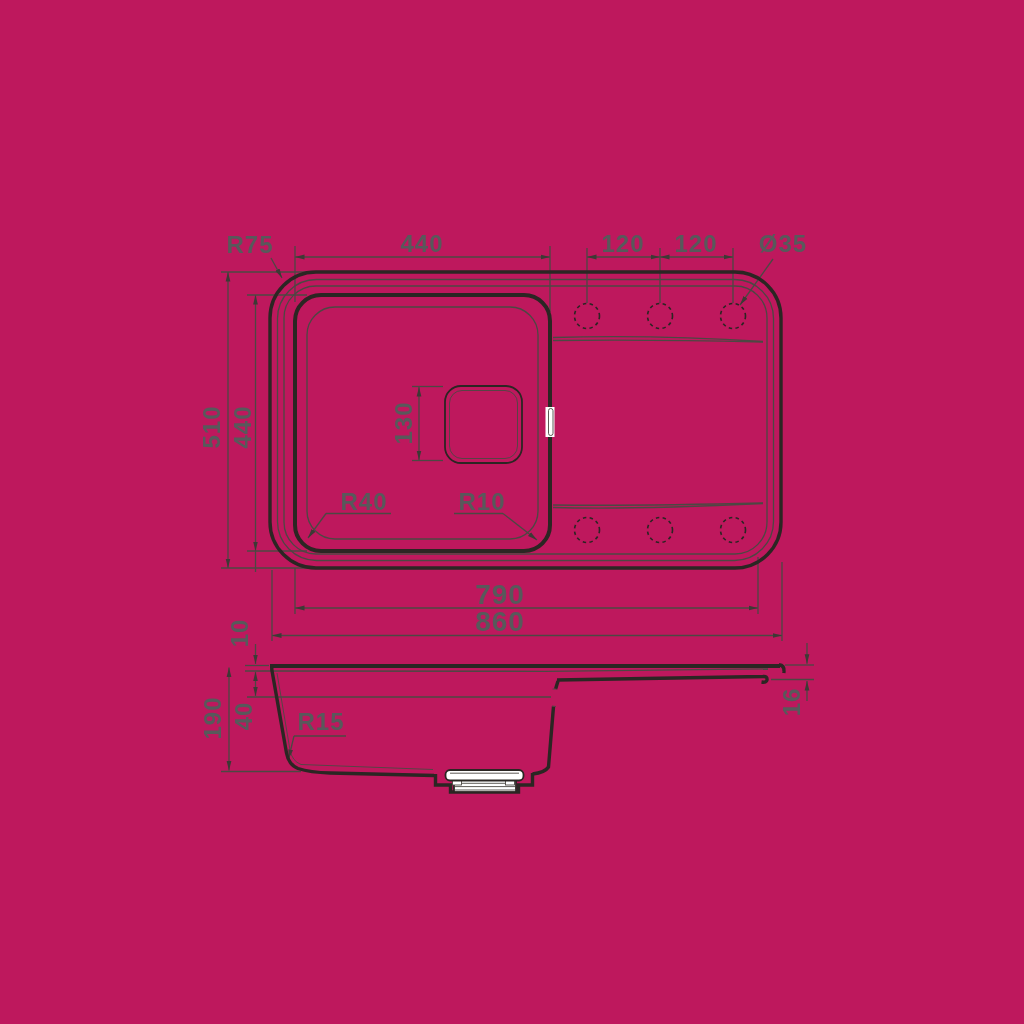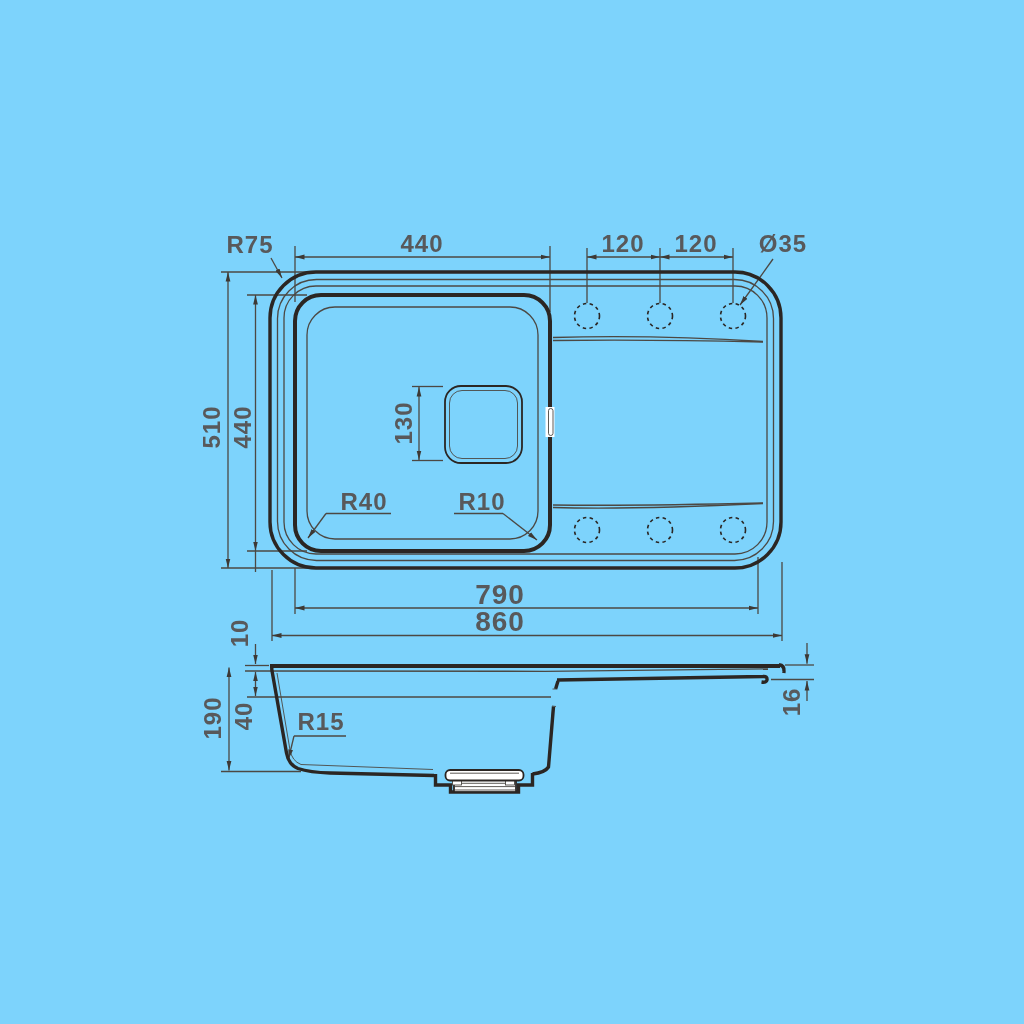--- a/index.html
+++ b/index.html
@@ -1,16 +1,16 @@
 <!DOCTYPE html>
 <html><head>
 <meta charset="utf-8">
 <style>
   html,body{margin:0;padding:0;background:#ffffff;}
-  .page{position:relative;width:1024px;height:1024px;background:#7dd3fc;overflow:hidden;
+  .page{position:relative;width:1024px;height:1024px;background:#be185d;overflow:hidden;
         font-family:"Liberation Sans", sans-serif;}
   svg{position:absolute;left:0;top:0;}
   text{font-family:"Liberation Sans", sans-serif;font-weight:700;fill:#58595b;letter-spacing:1px;}
   .dim{font-size:24px;}
   .dimbig{font-size:28px;}
   .thin{stroke:#4c4843;stroke-width:1.3;fill:none;}
   .hair{stroke:#4c4843;stroke-width:0.9;fill:none;}
   .thick{stroke:#2b2623;stroke-width:4;fill:none;}
   .thick2{stroke:#2b2623;stroke-width:3.4;fill:none;}
   .med{stroke:#2b2623;stroke-width:1.8;fill:none;}

